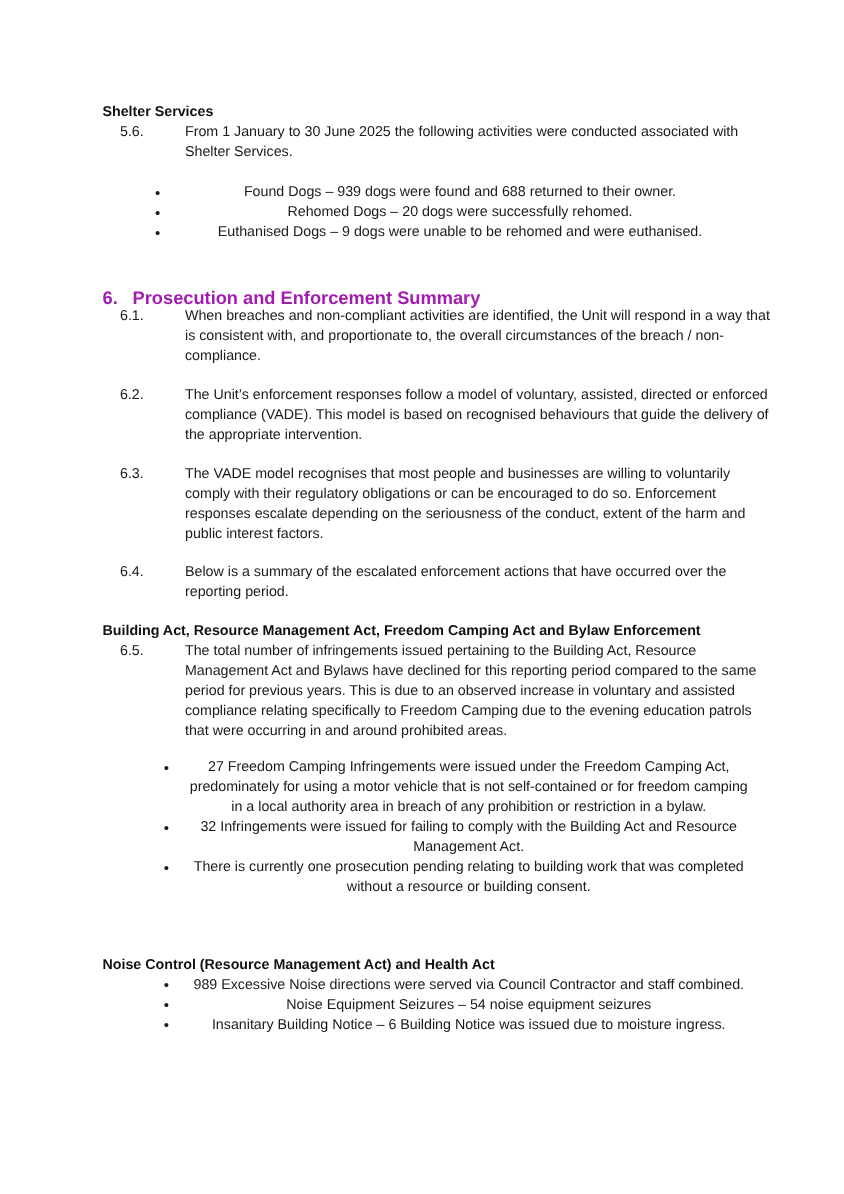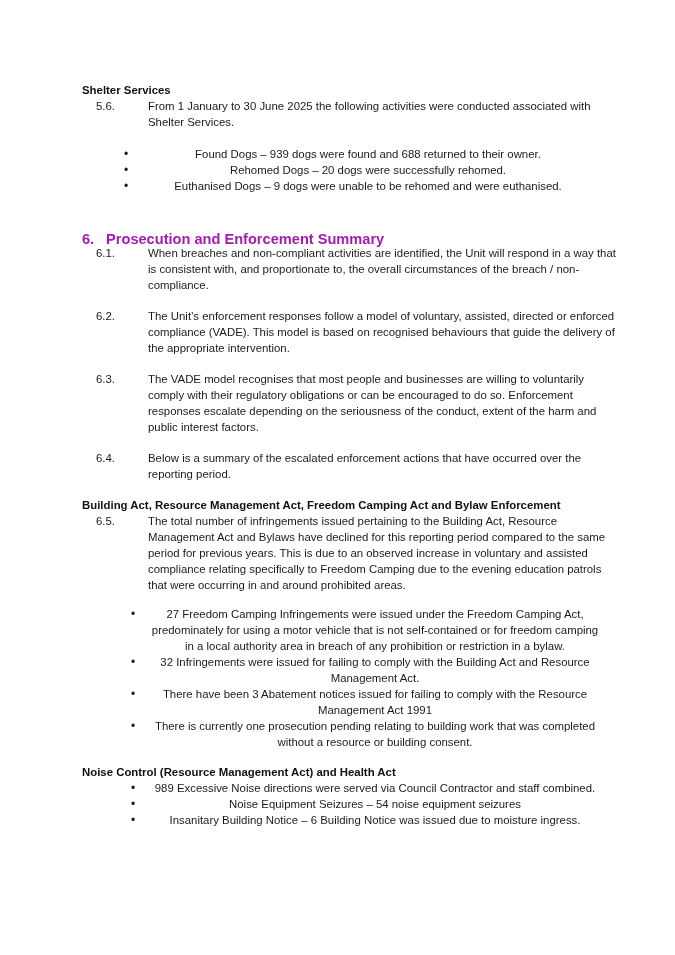--- a/index.html
+++ b/index.html
@@ -70,21 +70,20 @@
   </div>
 
   <div class="subhead" style="top:497px;">Building Act, Resource Management Act, Freedom Camping Act and Bylaw Enforcement</div>
   <div class="para" style="top:513px;">
     <span class="num">6.5.</span>
     <span class="txt">The total number of infringements issued pertaining to the Building Act, Resource Management Act and Bylaws have declined for this reporting period compared to the same period for previous years.  This is due to an observed increase in voluntary and assisted compliance relating specifically to Freedom Camping due to the evening education patrols that were occurring in and around prohibited areas.</span>
   </div>
   <ul class="blist" style="left:131px; top:606px; width:470px;">
     <li>27 Freedom Camping Infringements were issued under the Freedom Camping Act, predominately for using a motor vehicle that is not self-contained or for freedom camping in a local authority area in breach of any prohibition or restriction in a bylaw.</li>
     <li>32 Infringements were issued for failing to comply with the Building Act and Resource Management Act.</li>
-    <li>There have been 3 Abatement notices issued for failing to comply with the Resource Management Act 1991</li>
     <li>There is currently one prosecution pending relating to building work that was completed without a resource or building consent.</li>
   </ul>
 
   <div class="subhead" style="top:764px;">Noise Control (Resource Management Act) and Health Act</div>
   <ul class="blist" style="left:131px; top:780px; width:470px;">
     <li>989 Excessive Noise directions were served via Council Contractor and staff combined.</li>
     <li>Noise Equipment Seizures – 54 noise equipment seizures</li>
     <li>Insanitary Building Notice – 6 Building Notice was issued due to moisture ingress.</li>
   </ul>
 

